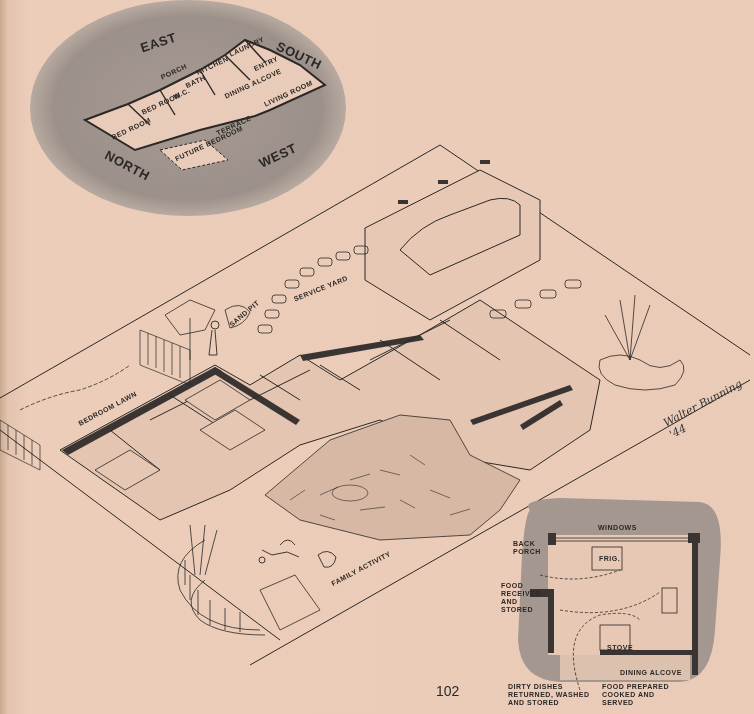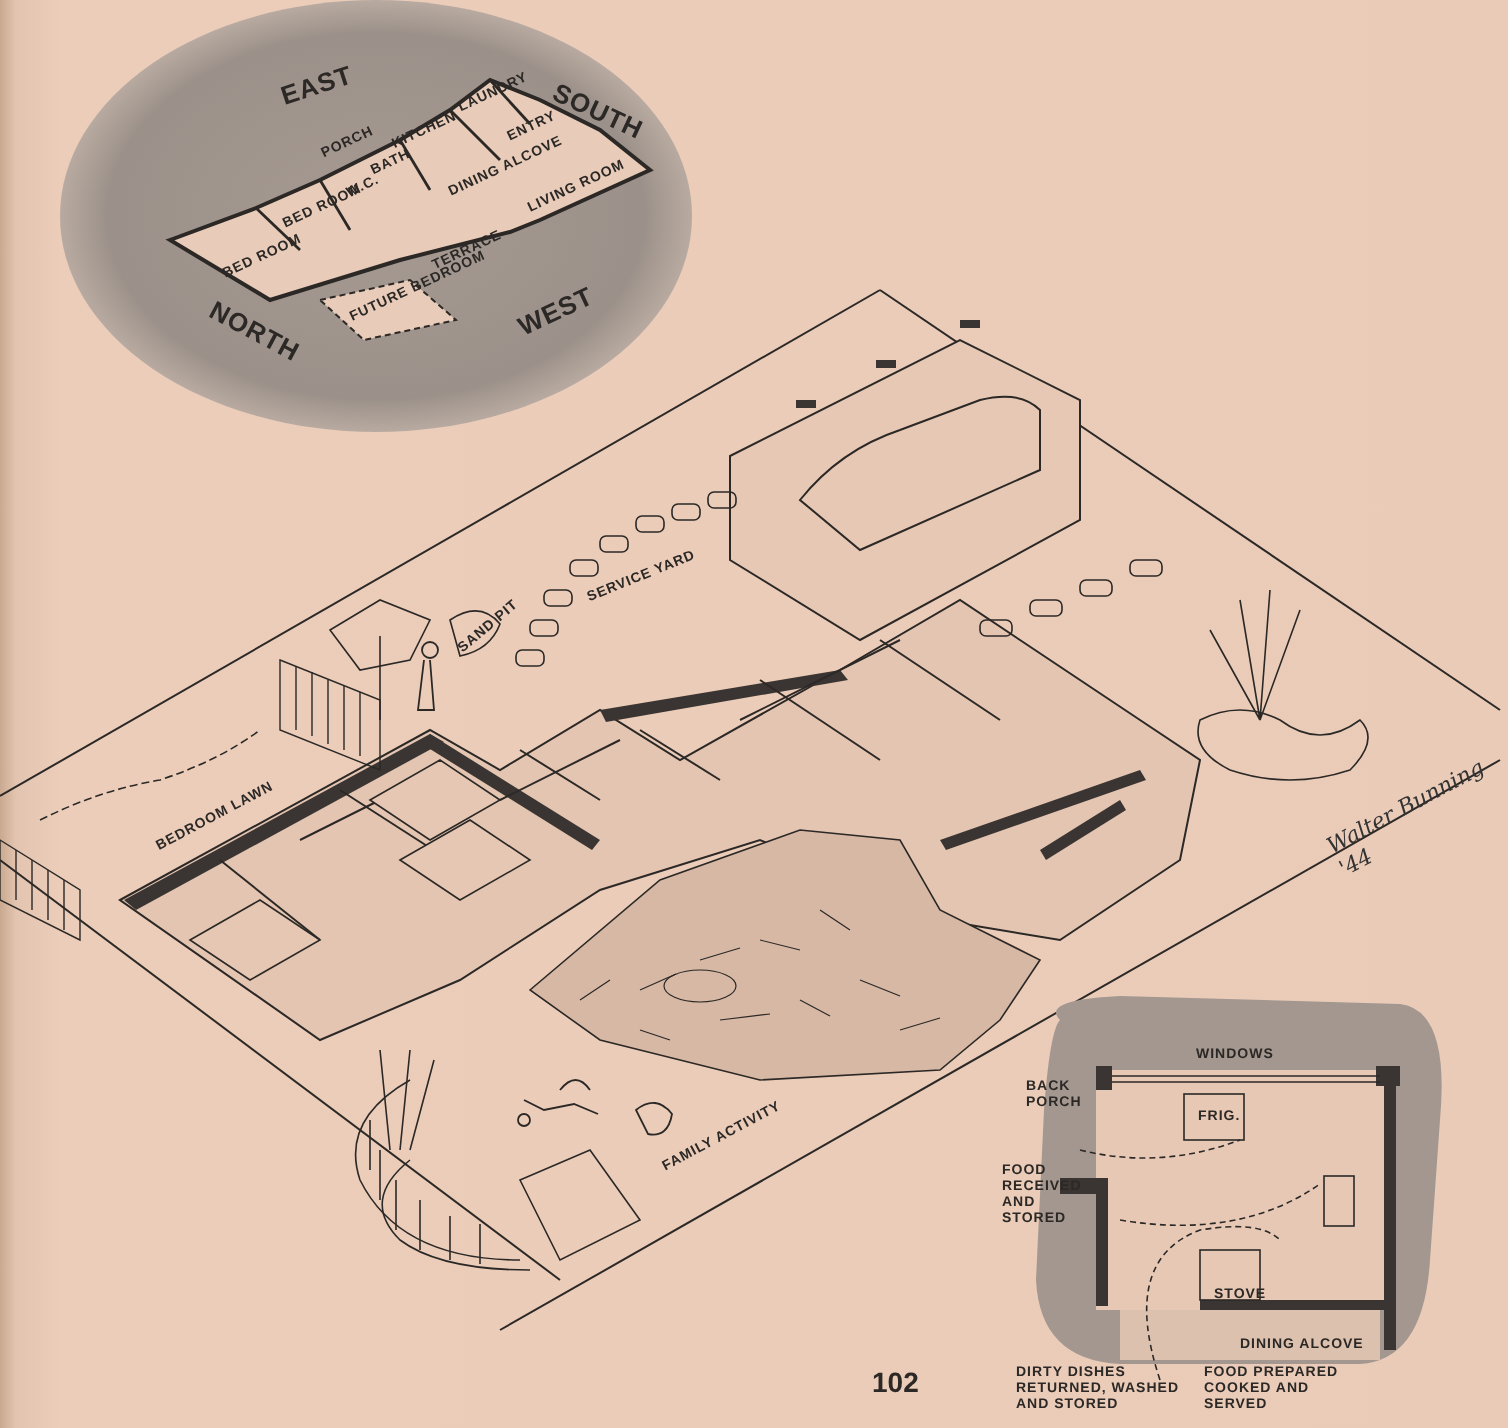--- a/index.html
+++ b/index.html
@@ -2,21 +2,21 @@
 <html><head>
 <meta charset="utf-8">
 <style>
   html,body{margin:0;padding:0;}
   body{width:754px;height:714px;background:#e9cbb8;position:relative;overflow:hidden;font-family:"Liberation Sans",sans-serif;color:#2e2a28;}
   .page{position:absolute;inset:0;background:linear-gradient(90deg,#c9a98f 0px,#e3c4b0 8px,#ebcdba 30px,#eacbb8 100%);}
   svg{position:absolute;left:0;top:0;}
   .lbl{position:absolute;font-weight:bold;letter-spacing:0.5px;white-space:nowrap;color:#2b2826;}
   .sm{font-size:7px;}
   .lg{font-size:13px;}
-  .num{position:absolute;left:436px;top:683px;font-size:14px;font-weight:bold;color:#2b2826;}
+  .num{position:absolute;left:436px;top:683px;font-size:14px;font-weight:normal;color:#2b2826;}
   .sig{position:absolute;left:662px;top:395px;font-family:"DejaVu Serif",serif;font-style:italic;font-size:11px;transform:rotate(-28deg);color:#333;}
   .multi{white-space:pre-line;line-height:8px;}
 </style>
 </head>
 <body>
 
 <div class="page"></div>
 
 <svg width="754" height="714" viewBox="0 0 754 714">
   <defs>

